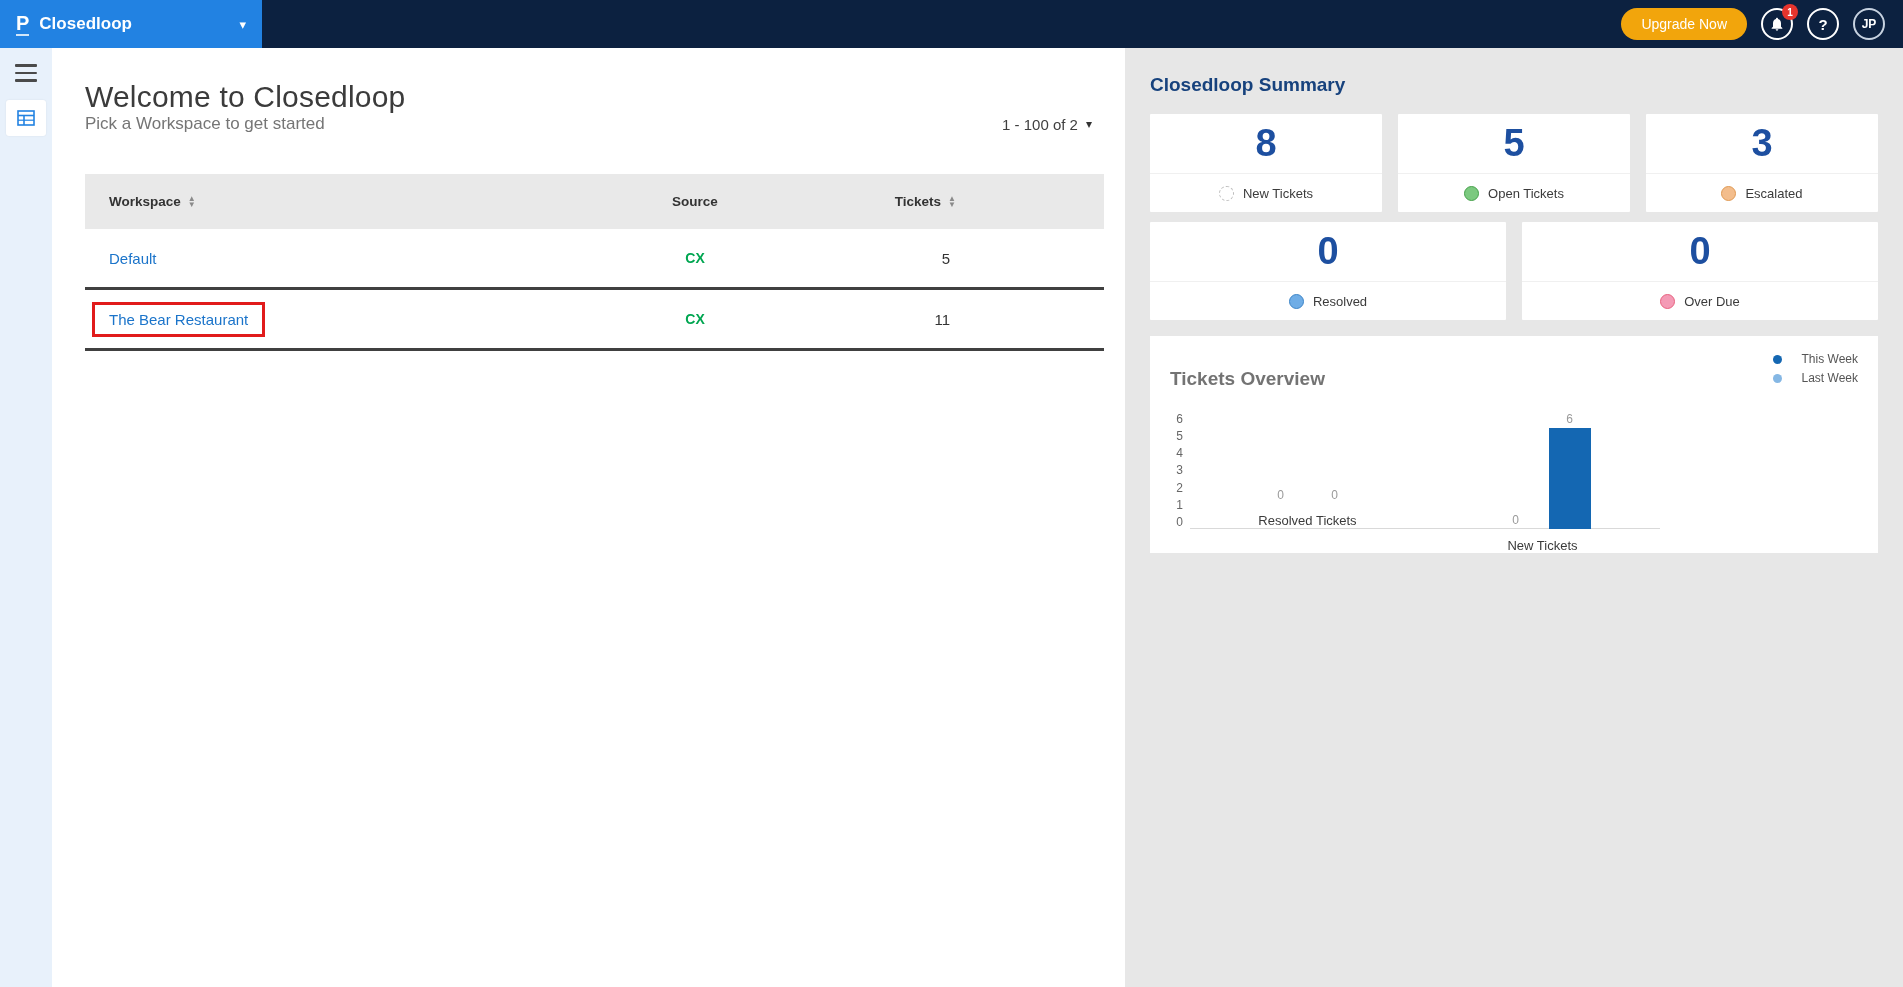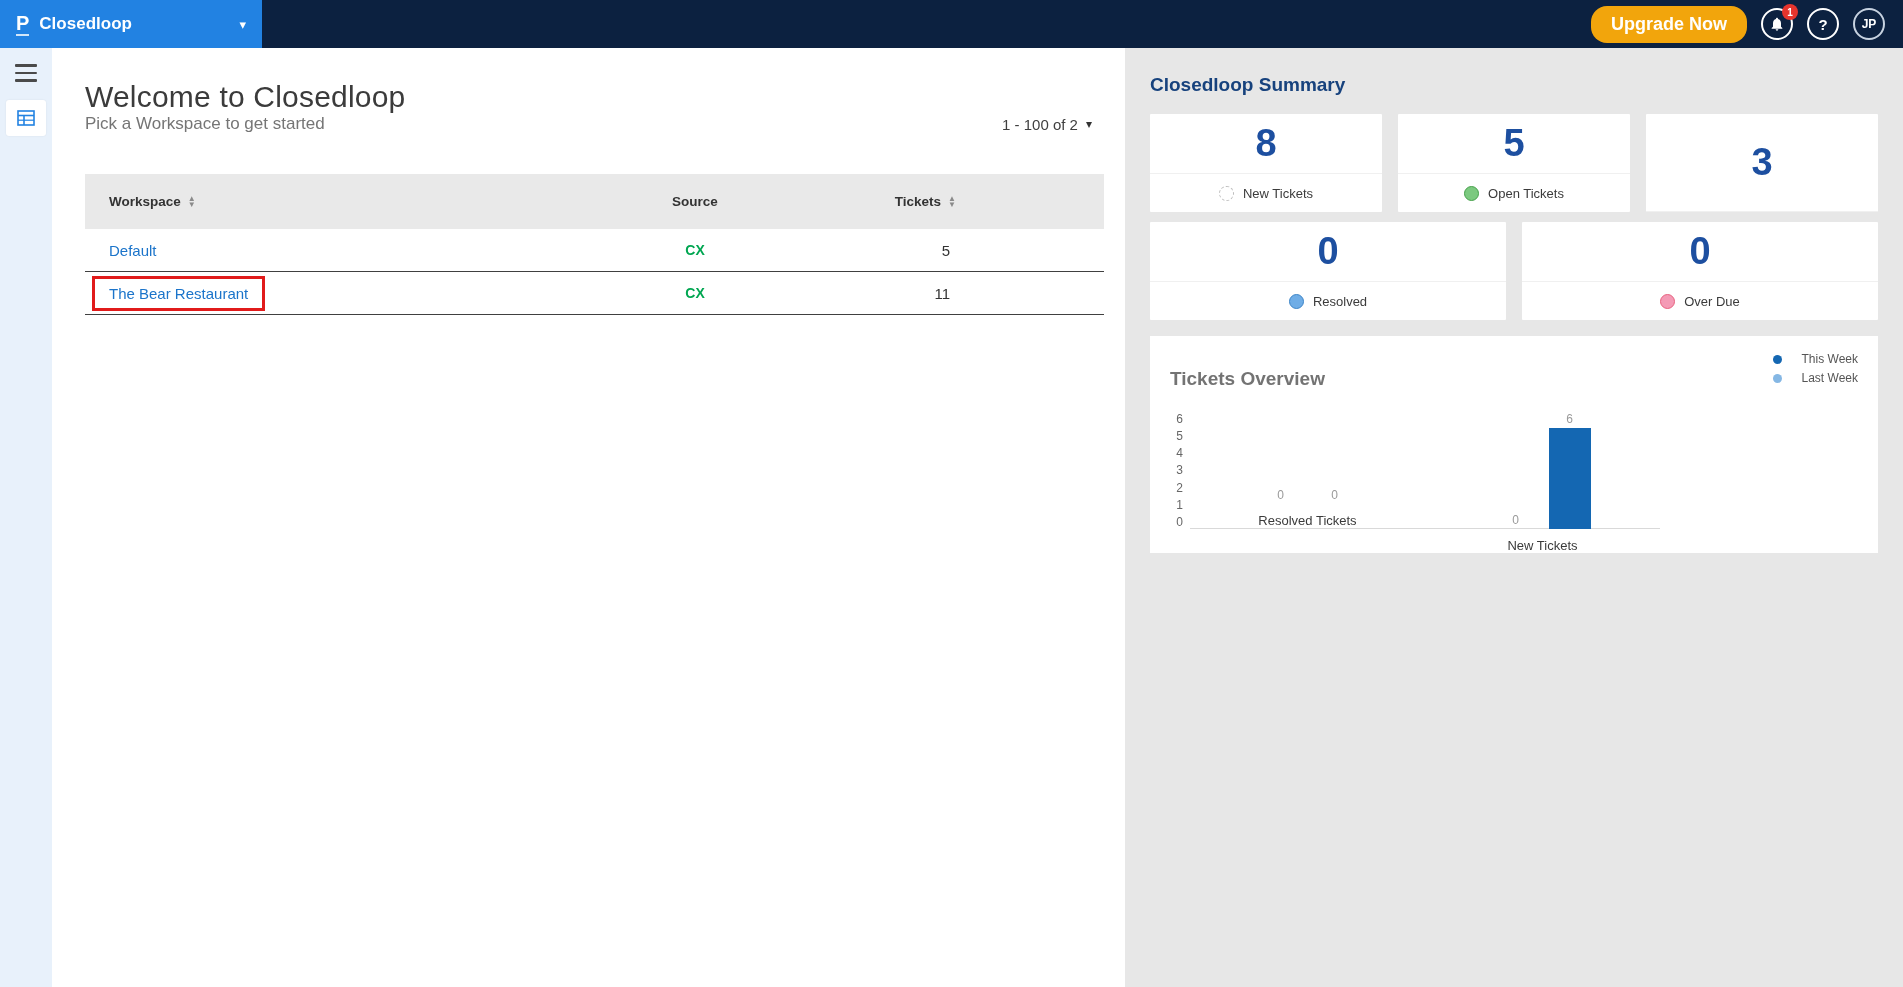--- a/index.html
+++ b/index.html
@@ -42,22 +42,22 @@
     align-items: center;
     gap: 14px;
     padding-right: 18px;
   }
   .upgrade-btn {
     background: #f2a50c;
     color: #fff;
     border: none;
     border-radius: 16px;
     font-family: "Liberation Sans", sans-serif;
-    font-weight: 700;
-    font-size: 18px;
+    font-weight: 400;
+    font-size: 14px;
     padding: 8px 20px;
     cursor: pointer;
   }
   .icon-circle {
     width: 32px; height: 32px;
     border-radius: 50%;
     border: 2px solid #fff;
     display: flex; align-items: center; justify-content: center;
     color: #fff;
     position: relative;
@@ -141,22 +141,22 @@
   .sort {
     display: inline-flex;
     flex-direction: column;
     margin-left: 7px;
     font-size: 8px;
     line-height: .75;
     color: #8a8a8a;
     cursor: pointer;
   }
   .t-row {
-    height: 43px;
-    border-bottom: 1px solid #404040;
+    height: 61px;
+    border-bottom: 3px solid #404040;
     background: #fff;
     font-size: 15px;
   }
   a.link { color: #1b74ca; text-decoration: none; cursor: pointer; }
   .td-source { text-align: center; color: #00a651; font-weight: 700; font-size: 14px; }
   .td-tickets { text-align: right; padding-right: 10px; color: #333; }
   .red-box {
     display: inline-block;
     border: 3px solid #e11b1b;
     padding: 6px 14px;
@@ -353,20 +353,24 @@
       </div>
       <div class="card">
         <div class="card-value">5</div>
         <div class="card-label-row">
           <span class="dot" style="background: rgb(123, 201, 127); border-color: rgb(70, 161, 75);"></span>
           <span>Open Tickets</span>
         </div>
       </div>
       <div class="card">
         <div class="card-value">3</div>
+        <div class="card-label-row">
+          <span class="dot" style="background: rgb(243, 189, 140); border-color: rgb(224, 154, 84);"></span>
+          <span>Escalated</span>
+        </div>
       </div>
     </div>
 
     <div class="cards-row">
       <div class="card">
         <div class="card-value">0</div>
         <div class="card-label-row">
           <span class="dot" style="background: rgb(111, 173, 230); border-color: rgb(61, 133, 200);"></span>
           <span>Resolved</span>
         </div>

